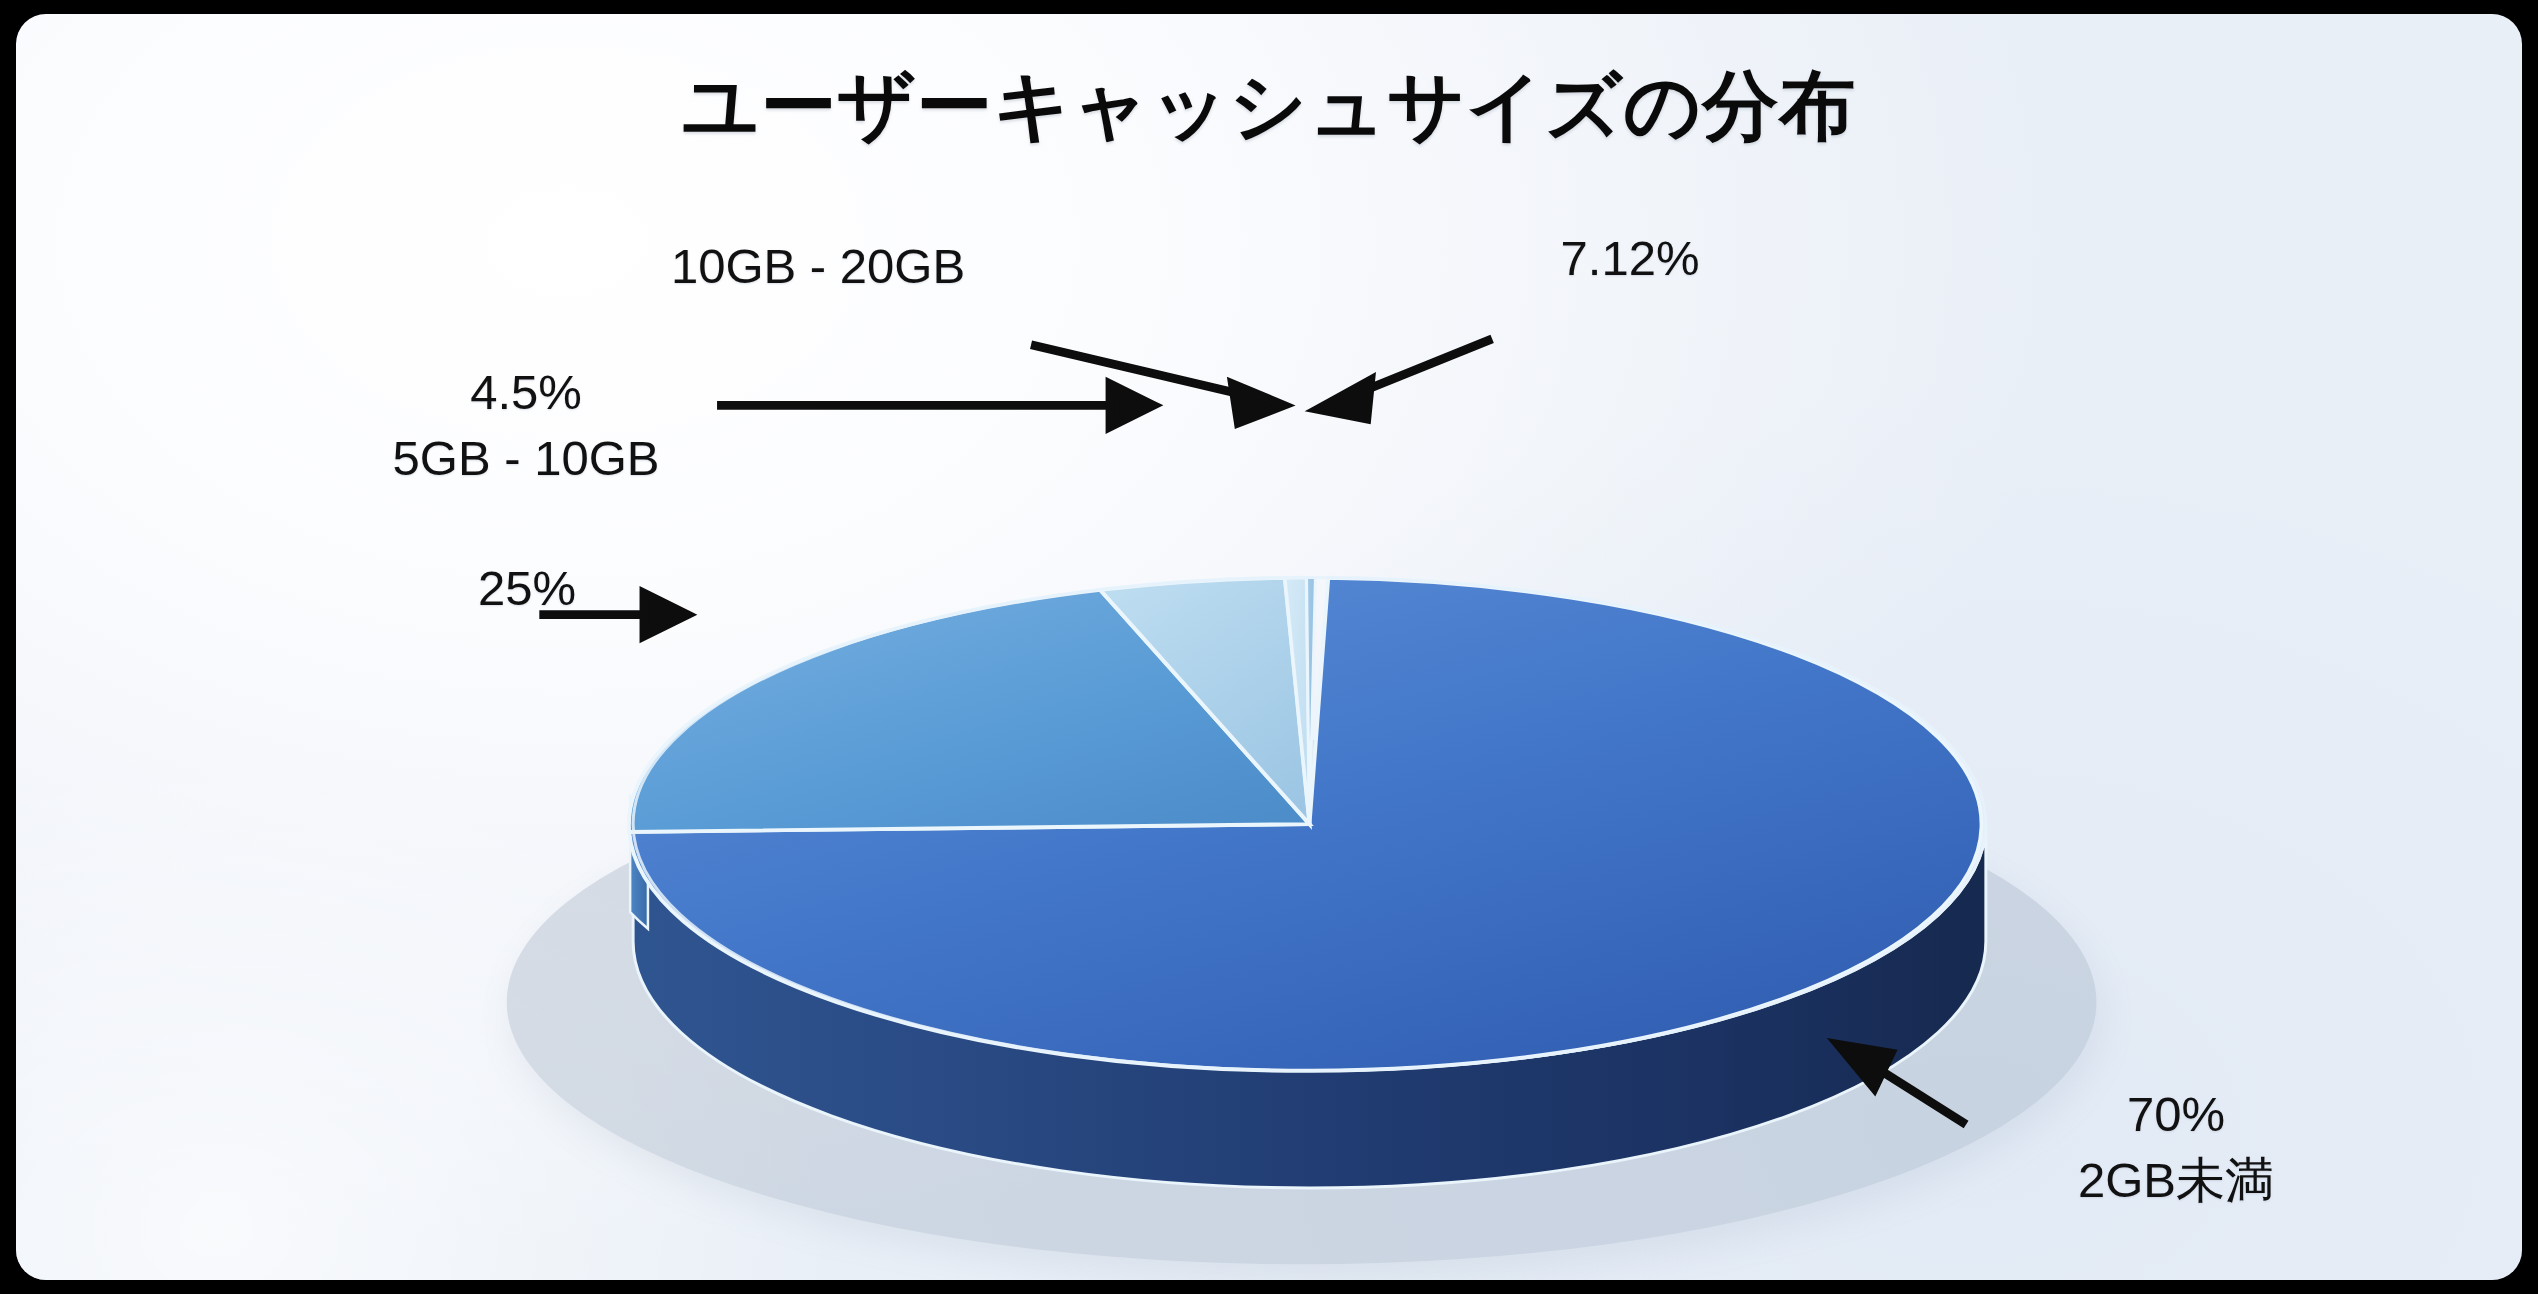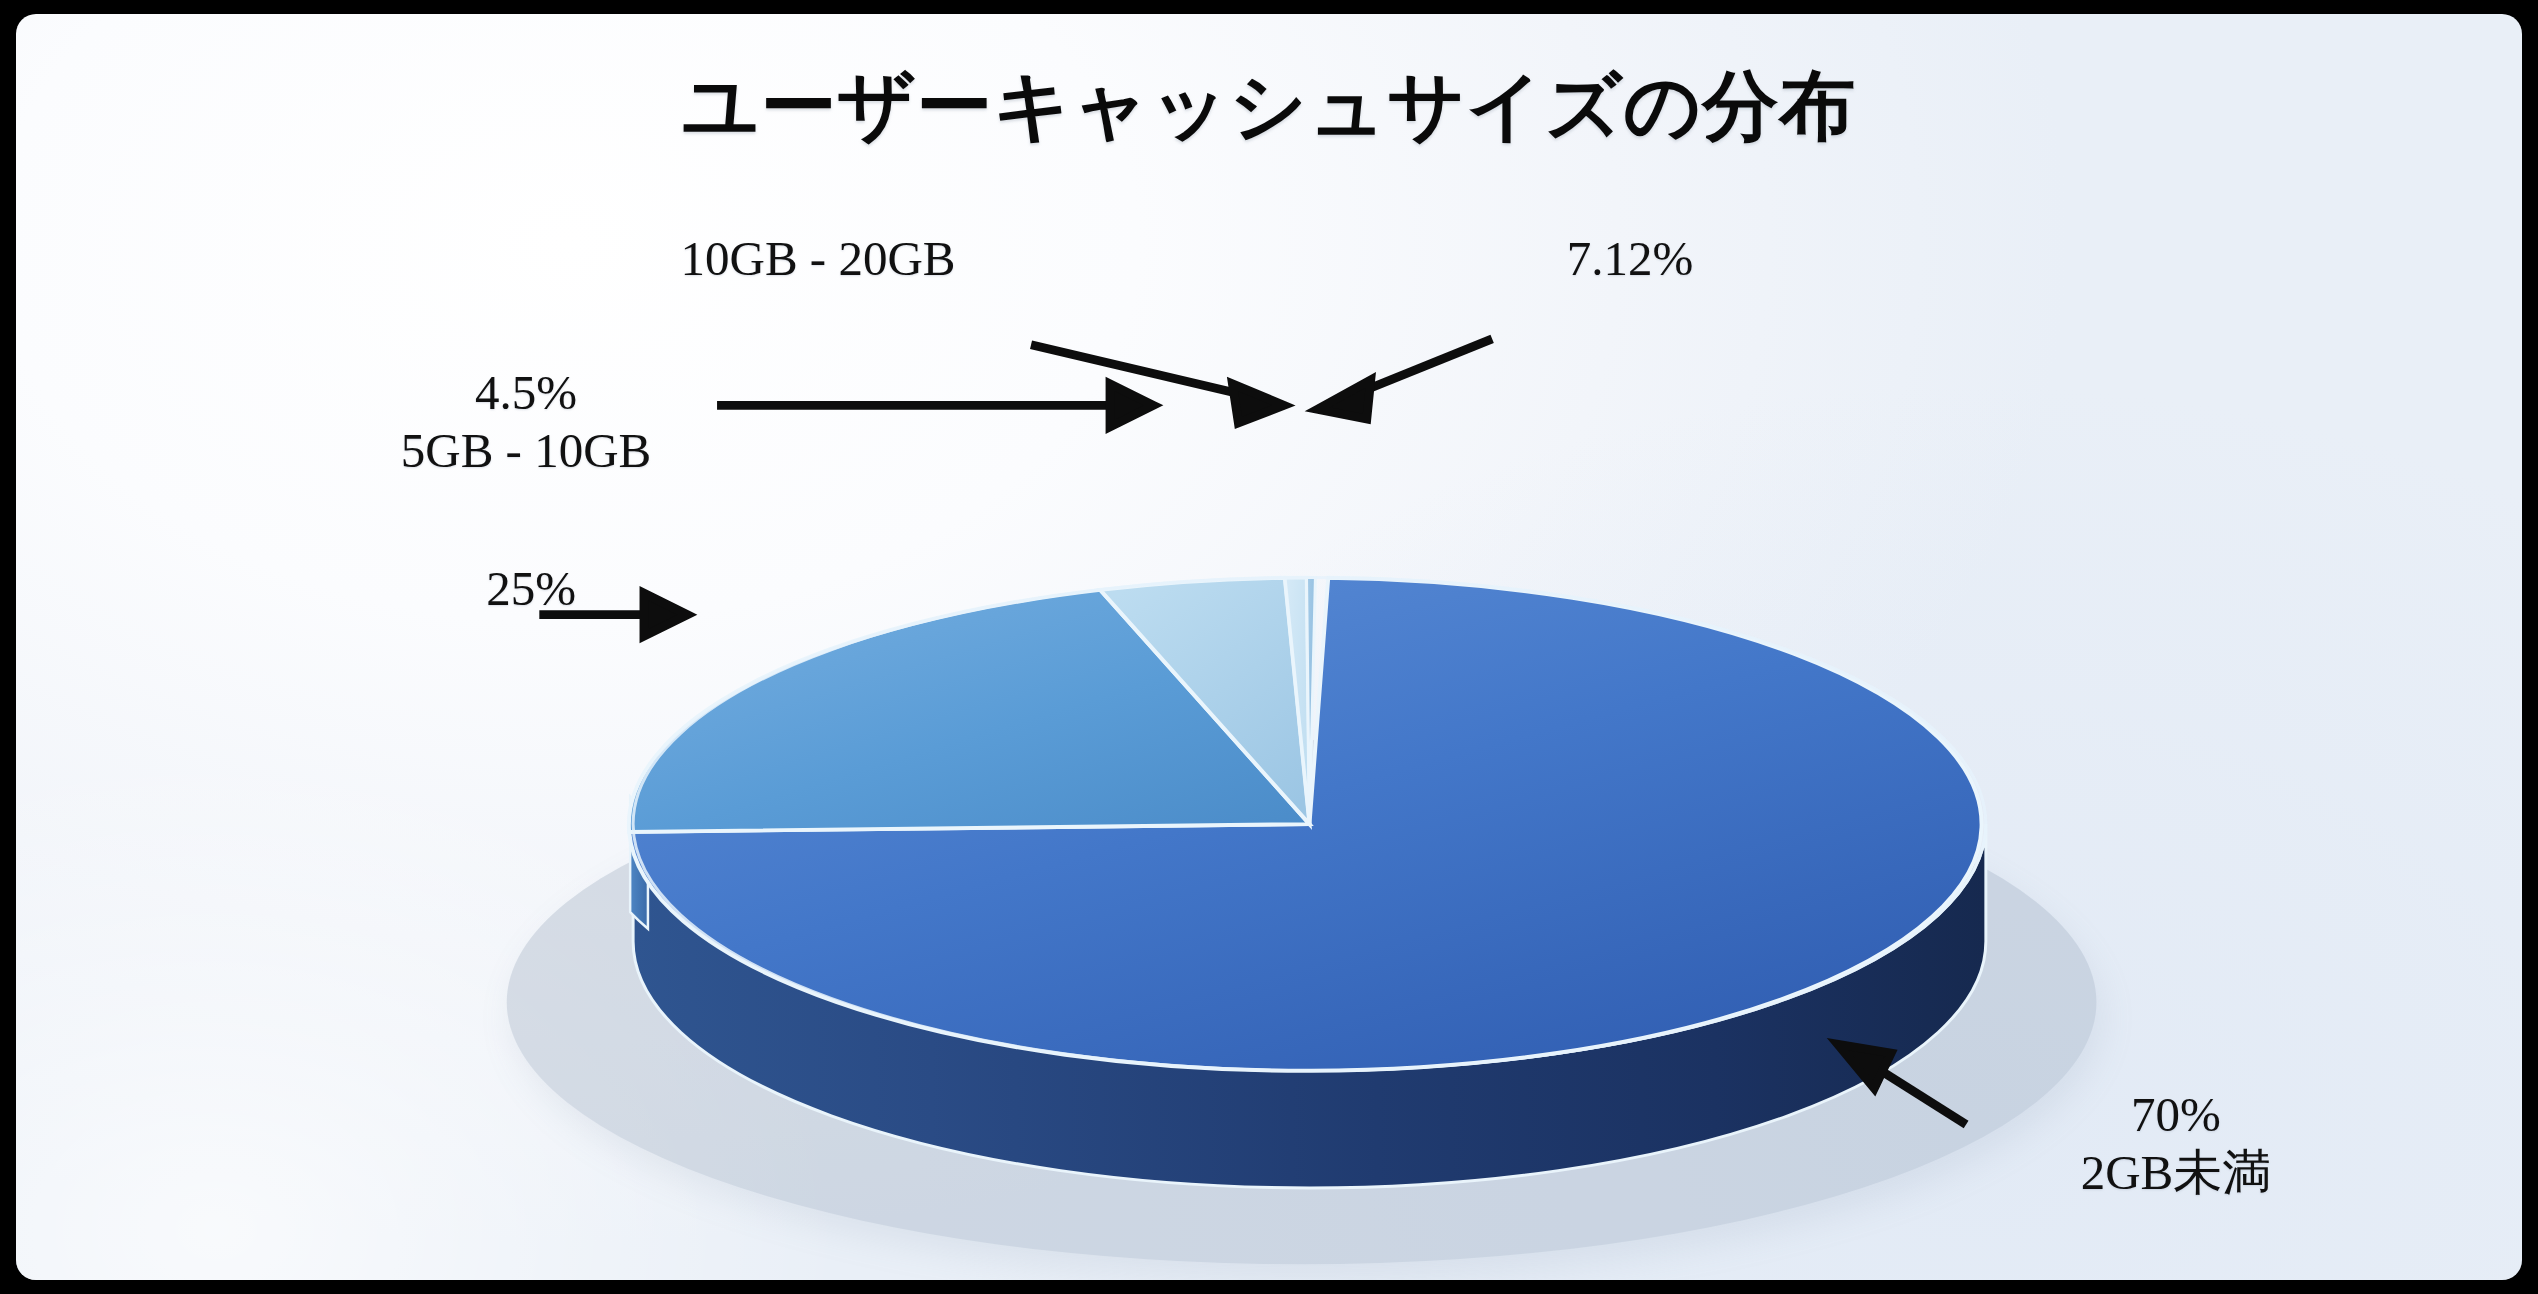--- a/index.html
+++ b/index.html
@@ -22,25 +22,24 @@
     height: 1294px;
     background: #000000;
     box-sizing: border-box;
     padding: 14px 16px;
   }
 
   #canvas {
     position: relative;
     width: 100%;
     height: 100%;
-    border-radius: 20px;
+    border-radius: 30px;
     overflow: hidden;
     background:
       radial-gradient(ellipse 1500px 1000px at 22% 18%, #ffffff 0%, #fbfcfe 38%, #f2f5fa 70%, #e9eff7 100%);
-    font-family: Liberation Serif, serif;
   }
 
   
   #canvas::after {
     content: "";
     position: absolute;
     inset: 0;
     pointer-events: none;
     background:
       radial-gradient(ellipse 1700px 1200px at 78% 88%, rgba(220,230,244,0.55) 0%, rgba(255,255,255,0) 62%),
@@ -76,21 +75,21 @@
   .callout {
     position: absolute;
     z-index: 50;
     color: #111111;
     font-size: 49px;
     line-height: 1.18;
     white-space: nowrap;
     text-shadow: 0 1px 2px rgba(160,172,190,0.38);
   }
   .callout .pct  { display: block; }
-  .callout .name { display: block; }
+  .callout .name { display: block; margin-top: 8px; }
 
   .callout.align-center { text-align: center; }
 
   
   #label-10-20 { left: 592px;  top: 216px; width: 420px; }
   #label-20plus{ left: 1424px; top: 216px; width: 380px; }
   #label-5-10  { left: 300px;  top: 350px; width: 420px; }
   #label-2-5   { left: 180px;  top: 546px; width: 380px; text-align: right; }
   #label-under2{ left: 1990px; top: 1072px; width: 340px; }
 </style>

